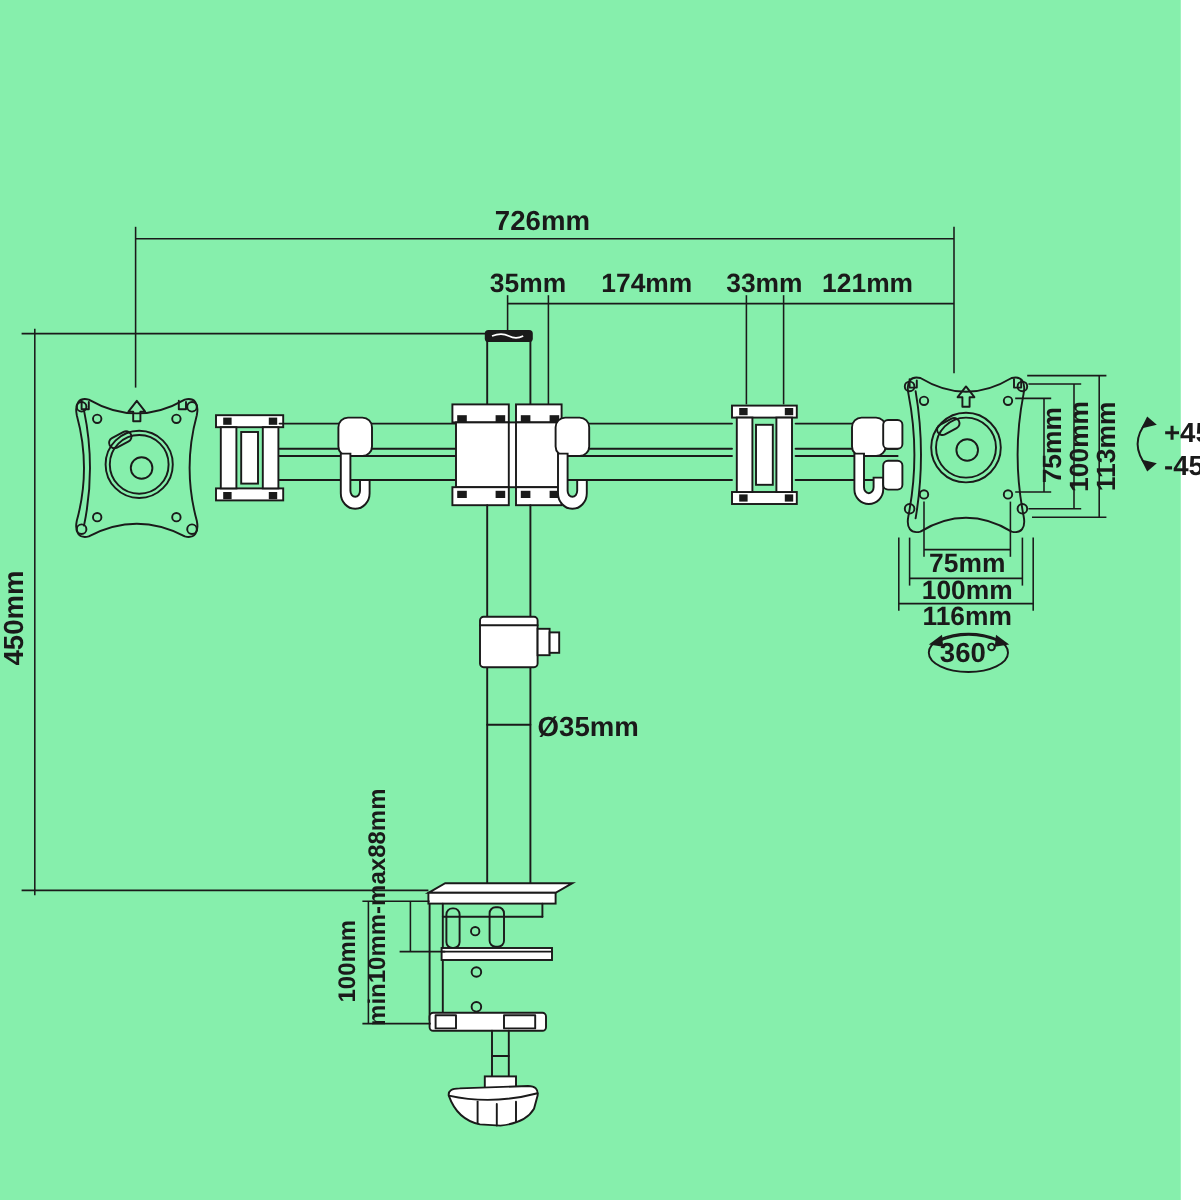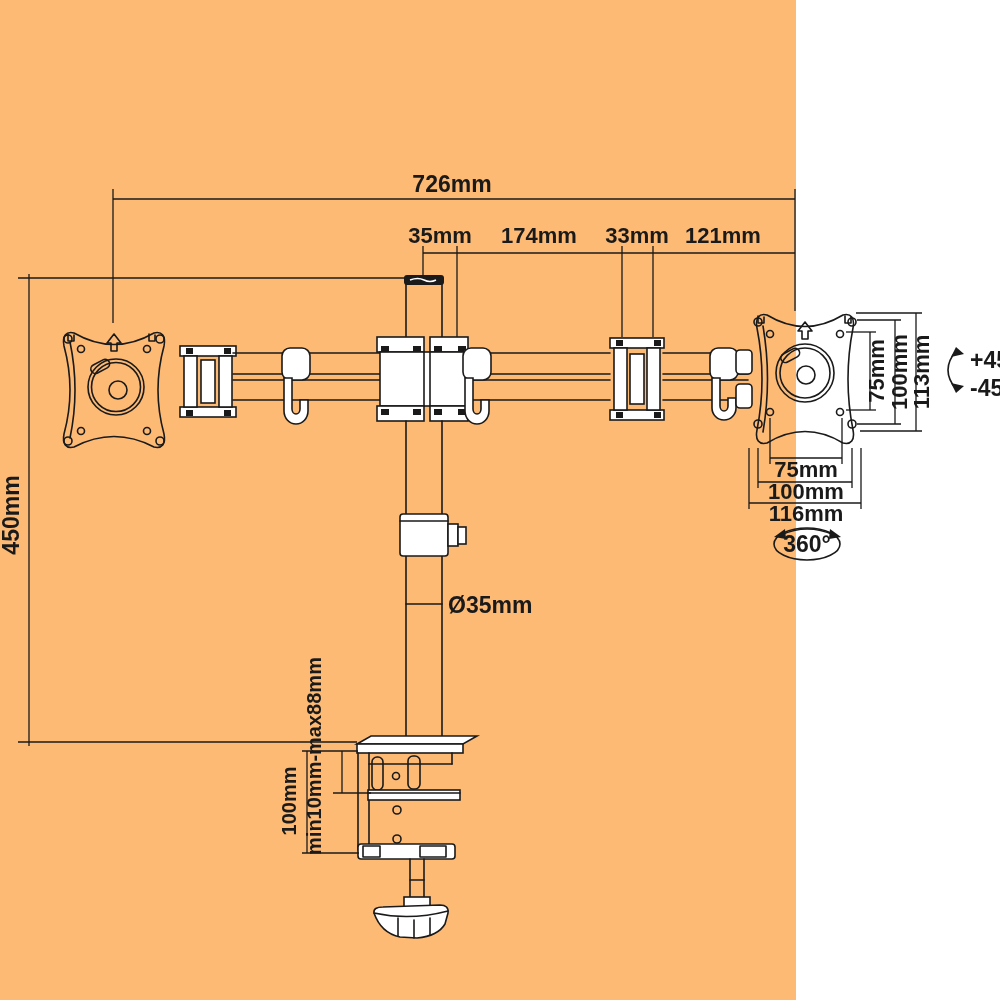--- a/index.html
+++ b/index.html
@@ -1,16 +1,16 @@
 <!DOCTYPE html>
 <html><head>
 <meta charset="utf-8">
 <style>
   html,body{margin:0;padding:0;background:#ffffff;}
-  .stage{position:relative;width:796px;height:1000px;background:#fdba74;
+  .stage{position:relative;width:984px;height:1000px;background:#86efac;
          font-family:"Liberation Sans","DejaVu Sans",sans-serif;}
   svg{display:block;}
   svg .ln{stroke:#1a1a1a;stroke-width:1.6;fill:none;stroke-linecap:round;stroke-linejoin:round;}
   svg .dim{stroke:#1a1a1a;stroke-width:1.3;fill:none;stroke-linecap:butt;}
   svg .fillw{fill:#ffffff;stroke:#1a1a1a;stroke-width:1.6;}
   svg .solid{fill:#1a1a1a;stroke:none;}
   svg text{fill:#1a1a1a;font-weight:bold;font-family:"Liberation Sans","DejaVu Sans",sans-serif;}
   .t23{font-size:23px;} .t22{font-size:22px;} .t20{font-size:20px;}
 </style>
 </head>

